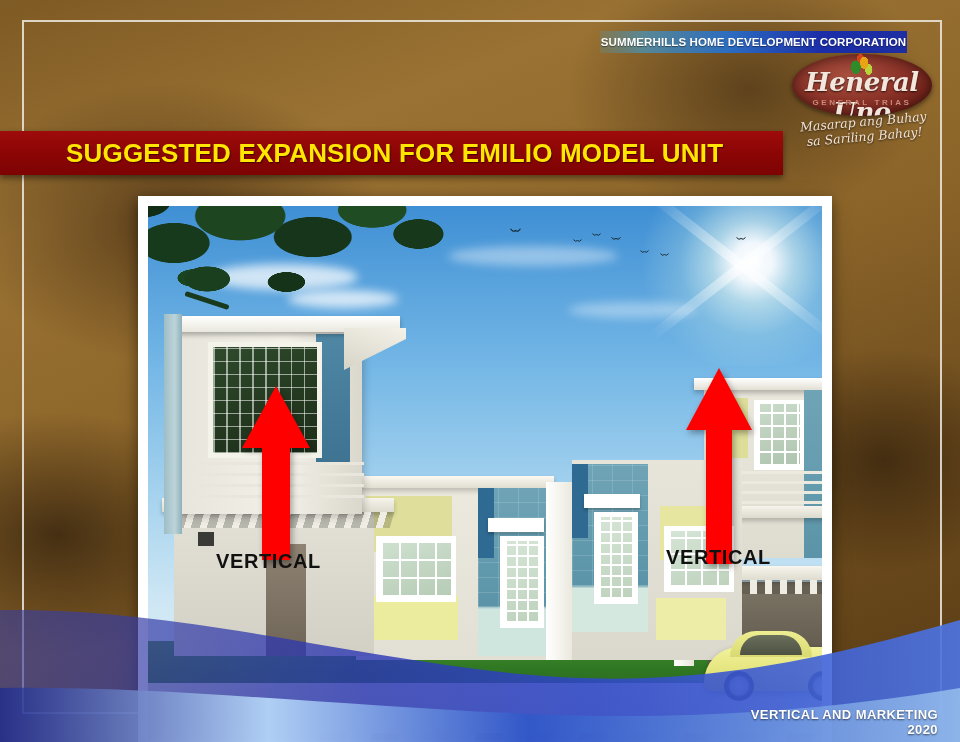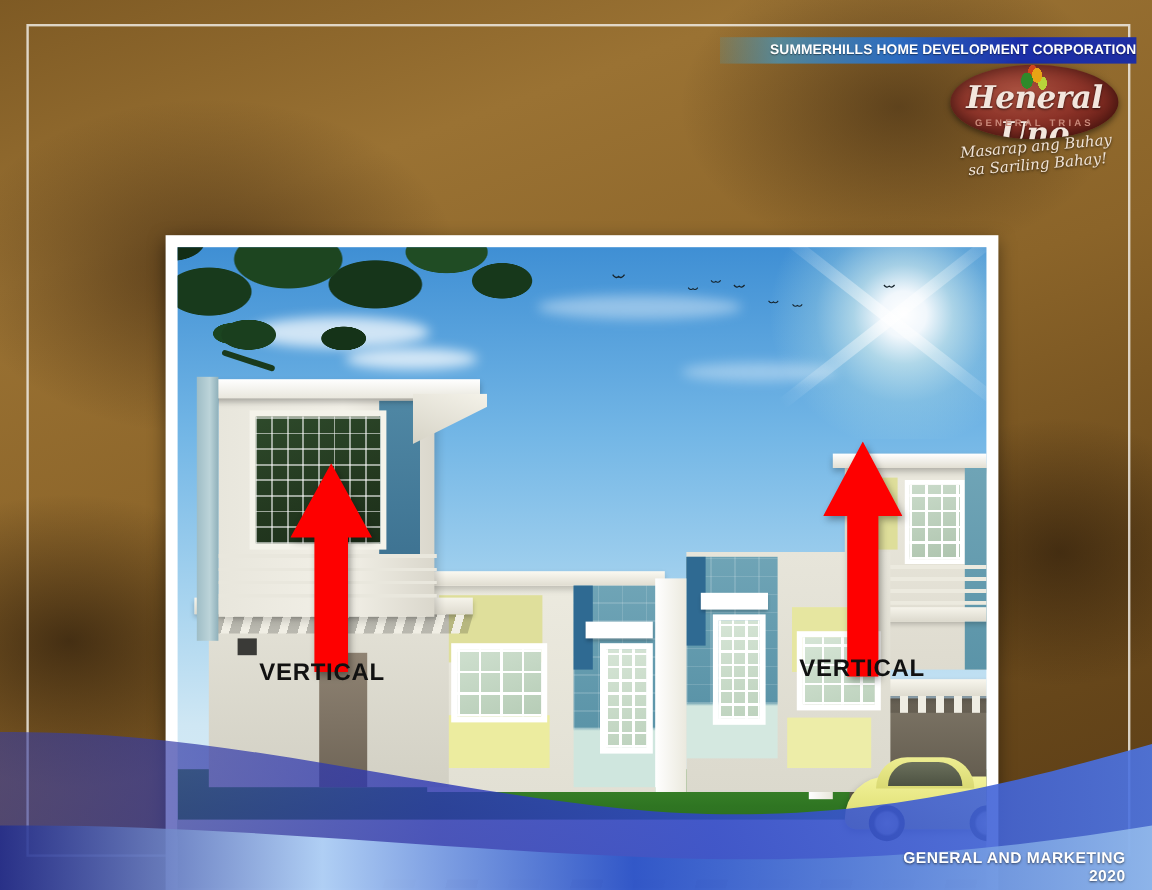--- a/index.html
+++ b/index.html
@@ -32,30 +32,30 @@
     left: 22px; top: 20px; right: 18px; bottom: 28px;
     border: 2px solid rgba(238,234,226,0.85);
     box-sizing: border-box;
     pointer-events: none;
   }
 
   
   .corp-bar {
     position: absolute;
     left: 600px; top: 31px;
-    width: 347px; height: 22px;
+    width: 307px; height: 22px;
     background: linear-gradient(90deg,
         rgba(90,150,160,0.25) 0%,
         rgba(70,150,190,0.72) 14%,
         rgba(40,110,200,0.95) 42%,
         #1b2ea8 72%,
         #1e2ea2 100%);
     display: flex;
     align-items: center;
-    justify-content: flex-end;
+    justify-content: center;
   }
   .corp-bar span {
     color: #ffffff;
     font-size: 11.5px;
     font-weight: bold;
     letter-spacing: 0.1px;
     white-space: nowrap;
     text-shadow: 0 1px 1px rgba(0,0,0,0.45);
   }
 
@@ -568,20 +568,23 @@
       <div class="logo-script">Heneral Uno</div>
       <div class="logo-sub">GENERAL TRIAS</div>
     </div>
     <div class="logo-leaf"></div>
     <div class="logo-tag">
       <div>Masarap ang Buhay</div>
       <div>sa Sariling Bahay!</div>
     </div>
   </div>
 
+  <div class="title-banner">
+    <span>SUGGESTED EXPANSION FOR EMILIO MODEL UNIT</span>
+  </div>
 
   <div class="photo-frame">
     <div class="photo">
 
       <div class="sun"></div>
 
       <div class="cloud" style="left:60px; top:58px; width:150px; height:26px;"></div>
       <div class="cloud" style="left:140px; top:84px; width:110px; height:18px;"></div>
       <div class="cloud" style="left:300px; top:40px; width:170px; height:20px; opacity:.55;"></div>
       <div class="cloud" style="left:420px; top:96px; width:130px; height:16px; opacity:.5;"></div>
@@ -712,16 +715,16 @@
         <stop offset="0%" stop-color="#1d2a8f" stop-opacity="0.85"></stop>
         <stop offset="28%" stop-color="#bfe2ff" stop-opacity="0.95"></stop>
         <stop offset="55%" stop-color="#2e58c9" stop-opacity="0.9"></stop>
         <stop offset="100%" stop-color="#9cc4ef" stop-opacity="0.9"></stop>
       </linearGradient>
     </defs>
     <path d="M0,8 C180,6 330,52 520,72 C700,90 840,52 960,18 L960,140 L0,140 Z" fill="url(#wg1)"></path>
     <path d="M0,86 C170,84 340,104 530,112 C710,120 850,104 960,86 L960,140 L0,140 Z" fill="url(#wg2)" opacity="0.9"></path>
   </svg>
 
-  <div class="footer-main">GENERAL AND MARKETING</div>
+  <div class="footer-main">VERTICAL AND MARKETING</div>
   <div class="footer-year">2020</div>
 
 </div>
 
 </body></html>

